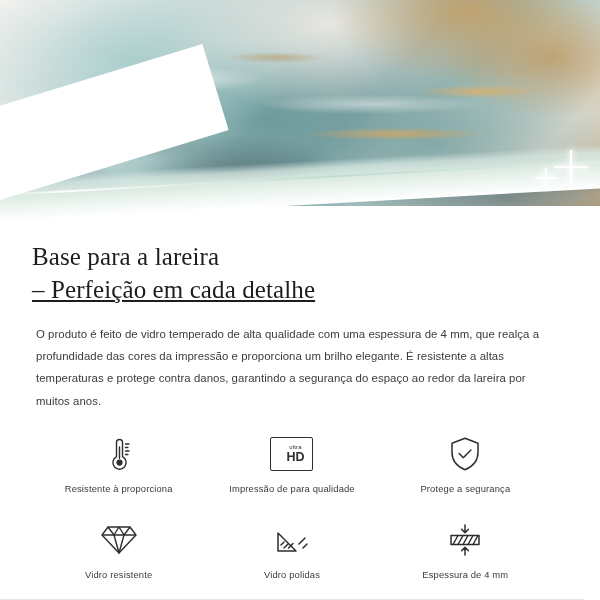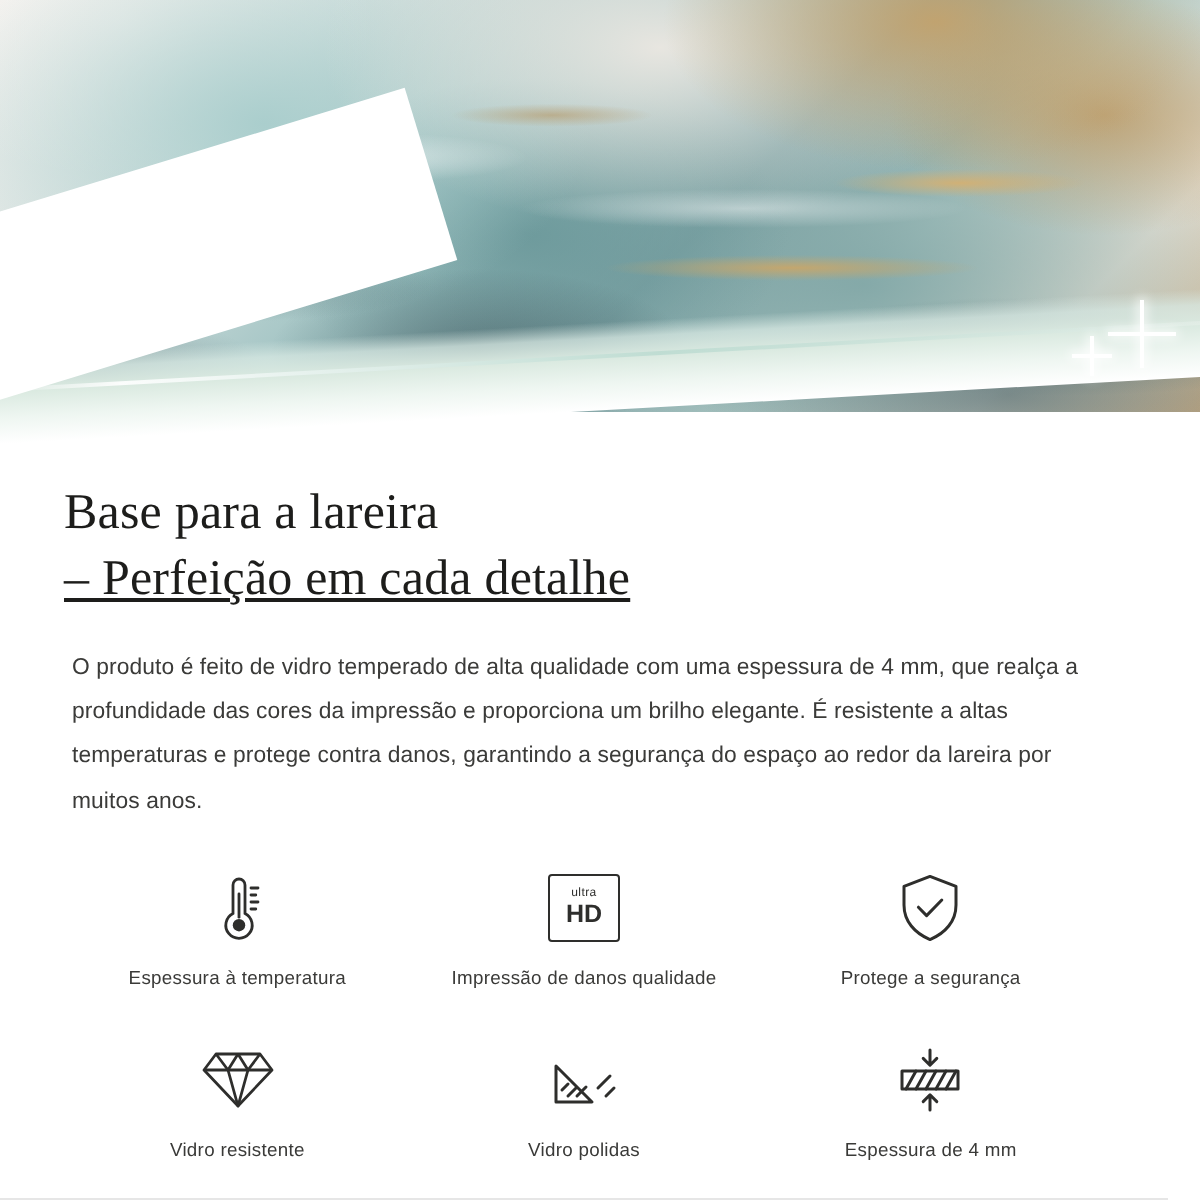--- a/index.html
+++ b/index.html
@@ -196,20 +196,21 @@
   .hd-badge {
     width: 34px;
     height: 32px;
     border: 1.6px solid #2e2e2c;
     border-radius: 2px;
     display: flex;
     flex-direction: column;
     align-items: center;
     justify-content: center;
     line-height: 1;
+    padding-left: 7px;
   }
   .hd-badge .hd-top {
     font-size: 6px;
     letter-spacing: 0.2px;
     color: #2e2e2c;
     margin-bottom: 1px;
   }
   .hd-badge .hd-bot {
     font-size: 12.5px;
     font-weight: bold;
@@ -256,31 +257,31 @@
 
       <div class="feature">
         <div class="feature-icon">
           <svg width="26" height="40" viewBox="0 0 26 40" fill="none" stroke="#2e2e2c" stroke-width="1.4" stroke-linecap="round">
             <path d="M13.5 5.5a3 3 0 0 1 3 3v14.2a6.6 6.6 0 1 1-6 0V8.5a3 3 0 0 1 3-3z"></path>
             <path d="M13.5 13v11.6"></path>
             <circle cx="13.5" cy="28.6" r="3.1" fill="#2e2e2c" stroke="none"></circle>
             <path d="M19.5 10h3.5M19.5 13.5h2.4M19.5 17h3.5M19.5 20.5h2.4"></path>
           </svg>
         </div>
-        <div class="feature-label">Espessura à temperatura</div>
+        <div class="feature-label">Resistente à proporciona</div>
       </div>
 
       <div class="feature">
         <div class="feature-icon">
           <div class="hd-badge">
             <span class="hd-top">ultra</span>
             <span class="hd-bot">HD</span>
           </div>
         </div>
-        <div class="feature-label">Impressão de danos qualidade</div>
+        <div class="feature-label">Impressão de para qualidade</div>
       </div>
 
       <div class="feature">
         <div class="feature-icon">
           <svg width="34" height="38" viewBox="0 0 34 38" fill="none" stroke="#2e2e2c" stroke-width="1.5" stroke-linecap="round" stroke-linejoin="round">
             <path d="M17 3.2 30 8.2v9.3c0 8.2-5.4 14.1-13 17.3C9.4 31.6 4 25.7 4 17.5V8.2L17 3.2z"></path>
             <path d="M11.2 18.6l4.1 4.2 7.6-7.8"></path>
           </svg>
         </div>
         <div class="feature-label">Protege a segurança</div>

